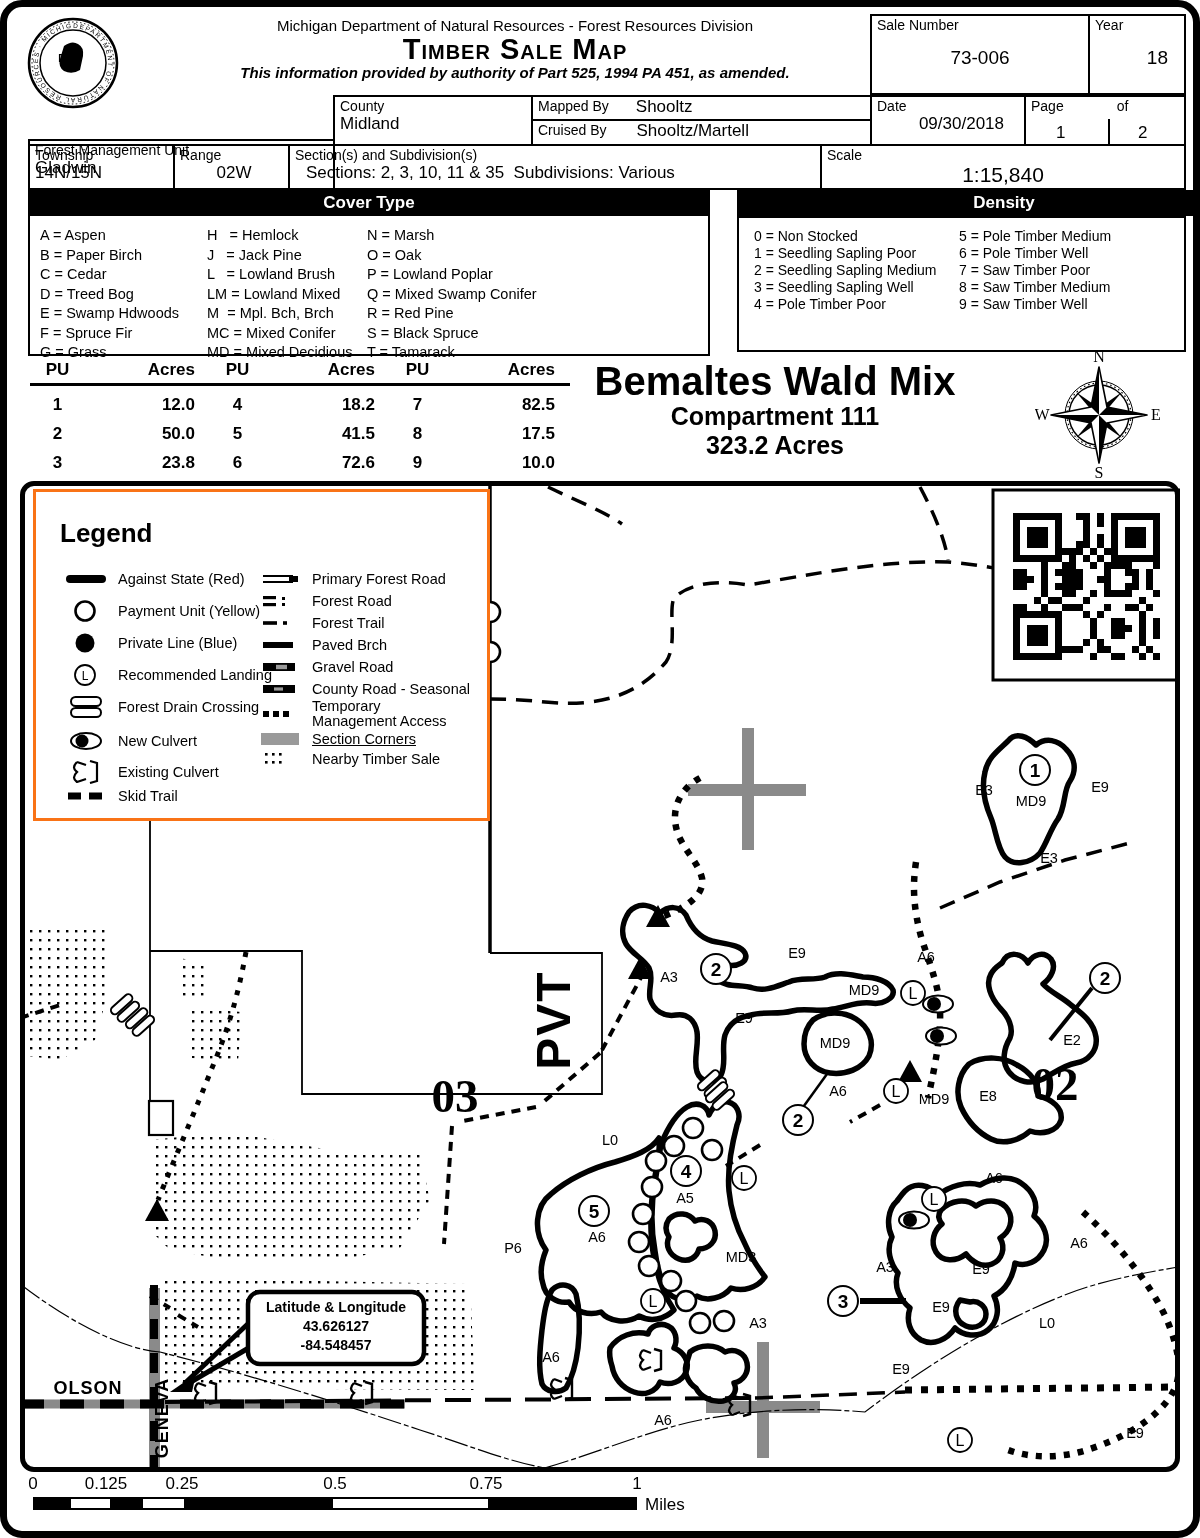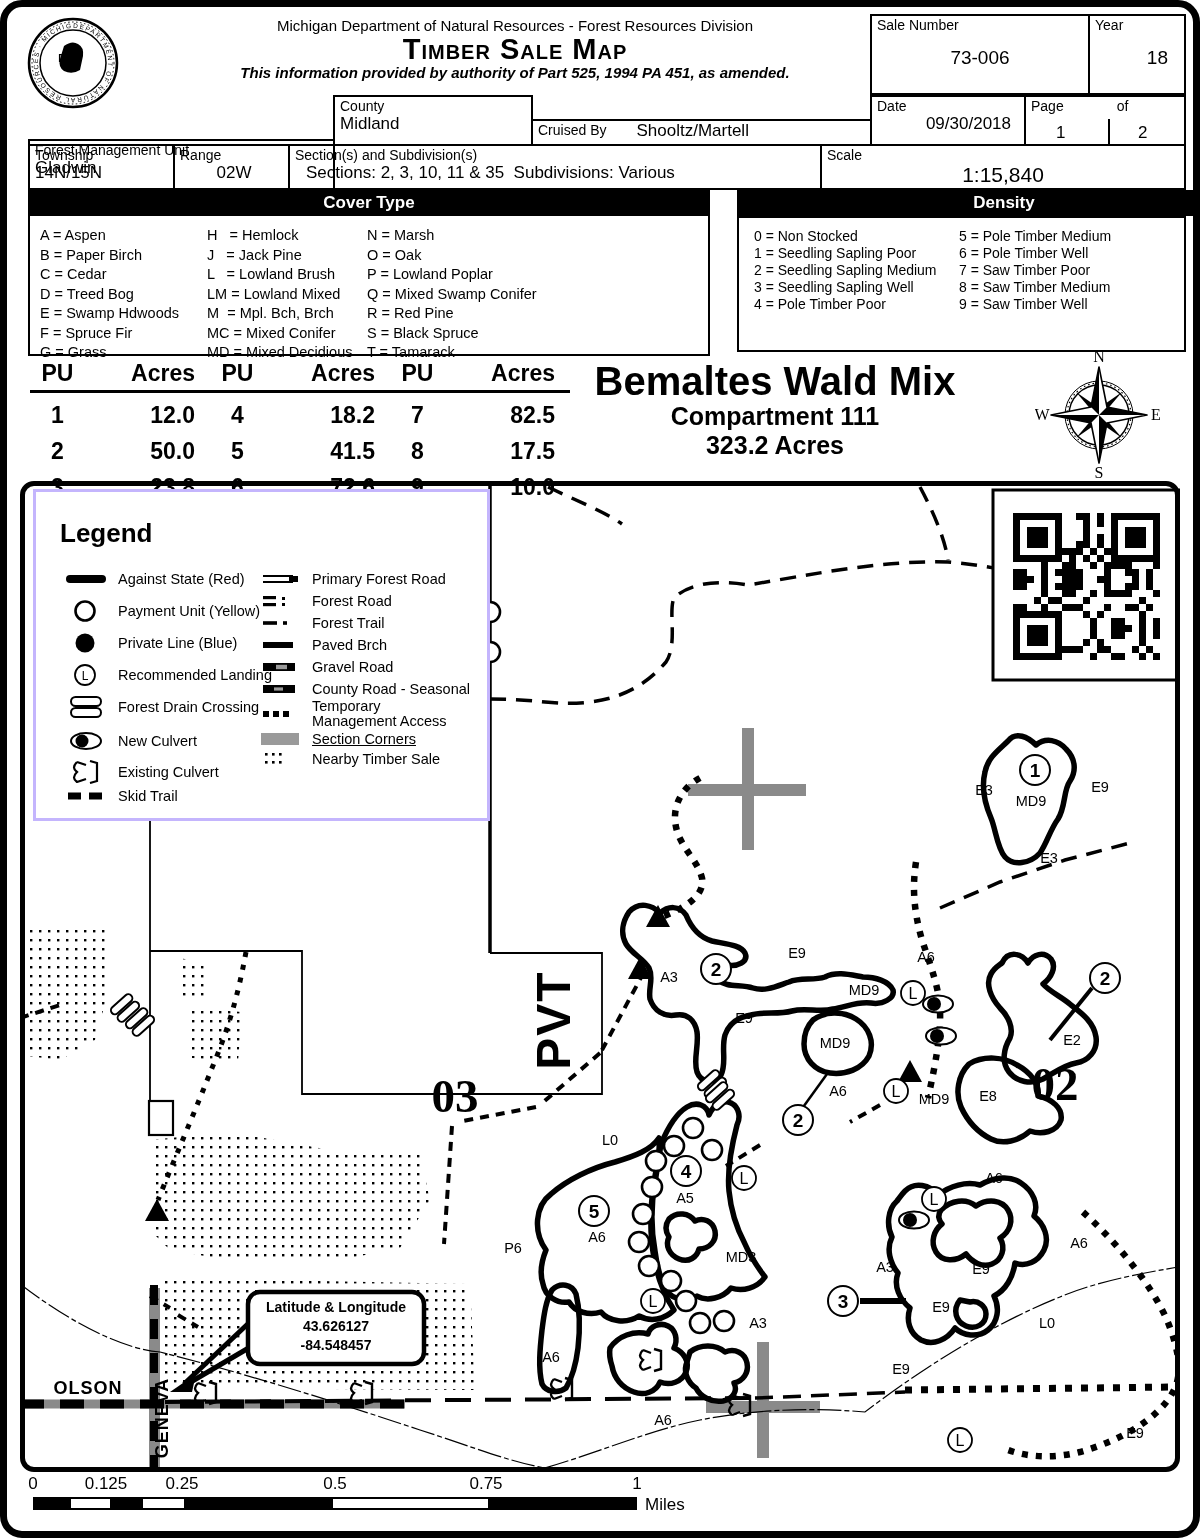--- a/index.html
+++ b/index.html
@@ -6,33 +6,33 @@
   #page{position:relative;width:1200px;height:1538px;background:#fff;overflow:hidden;}
   #page-border{position:absolute;inset:0;border:7px solid #000;border-radius:22px;pointer-events:none;z-index:50;}
   .abs{position:absolute;}
   .cell{position:absolute;border:2px solid #000;box-sizing:border-box;}
   .lbl{font-size:14px;color:#000;padding:1px 0 0 5px;}
   .val{font-size:17px;color:#000;padding:0 0 0 5px;}
   .bar{position:absolute;background:#000;color:#fff;font-weight:bold;font-size:17px;text-align:center;line-height:26px;}
   .covcol{position:absolute;font-size:14.5px;line-height:19.5px;white-space:pre;color:#000;}
   .denscol{position:absolute;font-size:14px;line-height:17px;white-space:pre;color:#000;}
   #putable{position:absolute;left:30px;top:360px;width:540px;}
-  .purow{display:flex;font-weight:bold;font-size:23px;}
+  .purow{display:flex;font-weight:bold;font-size:17px;}
   .pu-c{width:55px;text-align:center;}
   .ac-c{width:110px;text-align:right;}
   .gap-c{width:15px;}
   #puhead{border-bottom:3px solid #000;padding-bottom:3px;}
   .pubody .purow{margin-top:9px;}
   #saletitle{position:absolute;left:580px;top:360px;width:390px;text-align:center;}
   #saletitle .t1{font-size:40px;font-weight:bold;line-height:42px;}
   #saletitle .t2{font-size:25px;font-weight:bold;line-height:29px;}
   #saletitle .t3{font-size:25px;font-weight:bold;line-height:29px;}
   #mapborder{position:absolute;left:20px;top:481px;width:1160px;height:991px;border:5px solid #000;border-radius:14px;box-sizing:border-box;z-index:20;pointer-events:none;}
   #mapsvg{position:absolute;left:20px;top:481px;z-index:5;}
-  #legendbox{position:absolute;left:33px;top:489px;width:457px;height:332px;background:#fff;border:3px solid #c4b5fd;box-sizing:border-box;z-index:10;}
+  #legendbox{position:absolute;left:33px;top:489px;width:457px;height:332px;background:#fff;border:3px solid #f97316;box-sizing:border-box;z-index:10;}
   #legendbox h2{position:absolute;left:24px;top:26px;margin:0;font-size:26px;}
   .leg-item{position:absolute;display:flex;align-items:center;height:24px;}
   .leg-item .txt{font-size:14.5px;margin-left:8px;line-height:15px;}
   .leg-item svg{flex:0 0 auto;}
   svg text{fill:#000;}
   .maplab{font:14.5px "Liberation Sans",sans-serif;text-anchor:middle;}
   .badgetxt{font:bold 19px "Liberation Sans",sans-serif;text-anchor:middle;}
   .badgetxt2{font:16px "Liberation Sans",sans-serif;text-anchor:middle;}
   .bigserif{font:bold 47px "Liberation Serif",serif;text-anchor:middle;}
   .bigsans{font:bold 48px "Liberation Sans",sans-serif;text-anchor:middle;letter-spacing:2px;}
@@ -78,27 +78,31 @@
   </div>
 
   <div class="cell" style="left:28px;top:95px;width:307px;height:51px;margin-top:44px;">
     <div class="lbl">Forest Management Unit</div>
     <div class="val">Gladwin</div>
   </div>
   <div class="cell" style="left:333px;top:95px;width:200px;height:51px;">
     <div class="lbl">County</div>
     <div class="val">Midland</div>
   </div>
+  <div class="cell" style="left:531px;top:95px;width:341px;height:26px;">
+    <span class="lbl" style="float:left;">Mapped By</span>
+    <span class="val" style="float:left;margin-left:22px;">Shooltz</span>
+  </div>
   <div class="cell" style="left:531px;top:119px;width:341px;height:27px;">
     <span class="lbl" style="float:left;">Cruised By</span>
     <span class="val" style="float:left;margin-left:25px;">Shooltz/Martell</span>
   </div>
   <div class="cell" style="left:870px;top:95px;width:156px;height:51px;">
     <div class="lbl">Date</div>
-    <div class="val" style="text-align:right;padding-right:13px;">09/30/2018</div>
+    <div class="val" style="text-align:right;padding-right:20px;">09/30/2018</div>
   </div>
   <div class="cell" style="left:1024px;top:95px;width:162px;height:51px;">
     <span class="lbl" style="float:left;">Page</span>
     <span class="lbl" style="float:left;margin-left:48px;">of</span>
     <div style="position:absolute;left:30px;top:26px;font-size:17px;">1</div>
     <div style="position:absolute;left:112px;top:26px;font-size:17px;">2</div>
     <div style="position:absolute;left:82px;top:22px;width:2px;height:27px;background:#000;"></div>
   </div>
 
   <div class="cell" style="left:28px;top:144px;width:147px;height:46px;">

